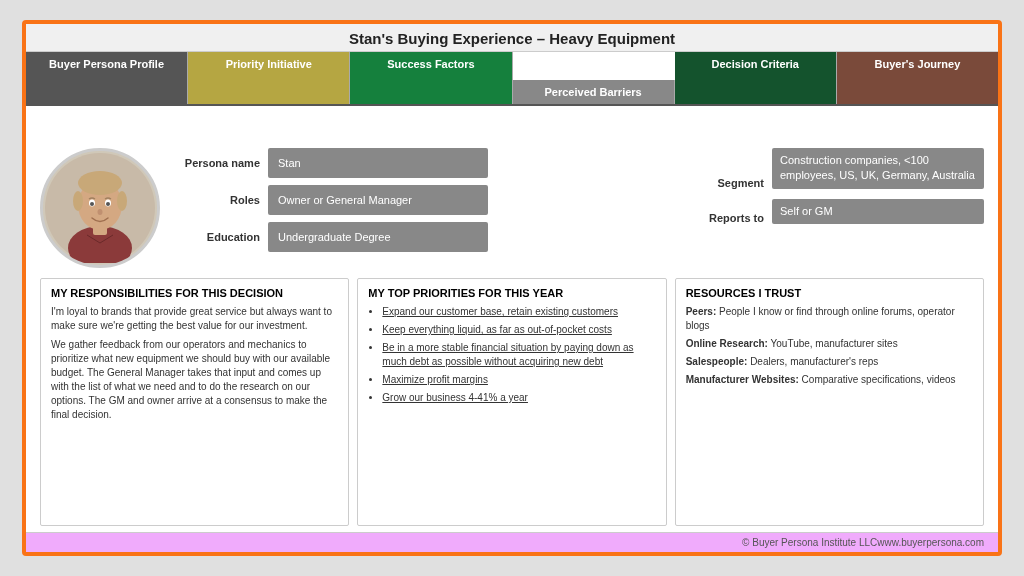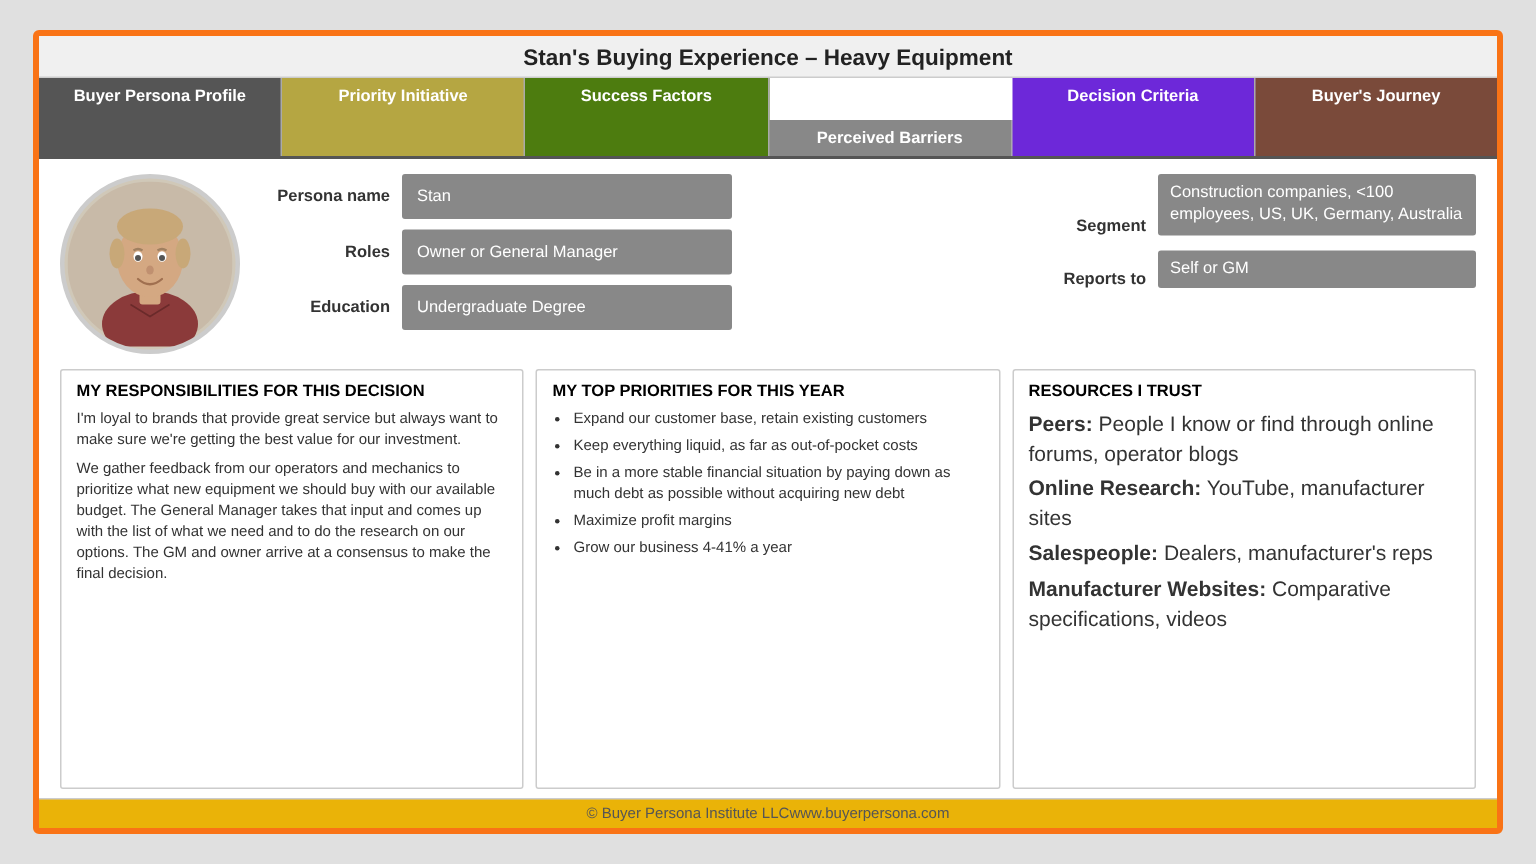--- a/index.html
+++ b/index.html
@@ -31,54 +31,54 @@
       font-size: 15px;
       font-weight: bold;
       color: #222;
       border-bottom: 1px solid #ccc;
     }
     
     .nav-tabs {
       display: flex;
       border-bottom: 2px solid #555;
       background: #fff;
-      justify-content: center;
     }
     .nav-tab {
       flex: 1;
       padding: 6px 4px;
       font-size: 11px;
       text-align: center;
       font-weight: 600;
       cursor: pointer;
       border-right: 1px solid #aaa;
     }
     .nav-tab:last-child { border-right: none; }
     .tab-buyer-persona { background: #555; color: #fff; }
     .tab-priority { background: #b5a642; color: #fff; }
-    .tab-success { background: #4d7c0f; color: #fff; }
+    .tab-success { background: #15803d; color: #fff; }
     .tab-perceived { background: #888; color: #fff; margin-top: 28px; }
-    .tab-decision { background: #6d28d9; color: #fff; }
+    .tab-decision { background: #14532d; color: #fff; }
     .tab-journey { background: #7a4a3a; color: #fff; }
 
     
     .content-area {
       flex: 1;
       display: flex;
       flex-direction: column;
       padding: 10px 14px 6px;
       background: #fff;
     }
 
     
     .persona-section {
       display: flex;
       gap: 10px;
       margin-bottom: 10px;
       align-items: flex-start;
+      margin-top: 32px;
     }
     .avatar-circle {
       width: 120px;
       height: 120px;
       border-radius: 50%;
       border: 3px solid #ccc;
       overflow: hidden;
       flex-shrink: 0;
       background: #d0c8b8;
       display: flex;
@@ -169,41 +169,42 @@
       text-transform: uppercase;
     }
     .col-body p {
       margin-bottom: 5px;
       font-size: 10px;
       line-height: 1.4;
     }
     .col-body ul {
       padding-left: 14px;
       list-style-type: disc;
+      text-decoration: underline;
     }
     .col-body ul li {
       margin-bottom: 4px;
       font-size: 10px;
       line-height: 1.4;
     }
     .resource-item {
       margin-bottom: 4px;
-      font-size: 14px;
+      font-size: 10px;
       line-height: 1.4;
     }
     .resource-item strong {
       font-weight: bold;
     }
     
     .footer {
-      background: #eab308;
+      background: #f0abfc;
       border-top: 1px solid #ccc;
       padding: 4px 14px;
       display: flex;
-      justify-content: center;
+      justify-content: flex-end;
       font-size: 10px;
       color: #555;
     }
   </style>
 </head>
 <body>
 
 <div class="main-card">
 
   <div class="header-title">

